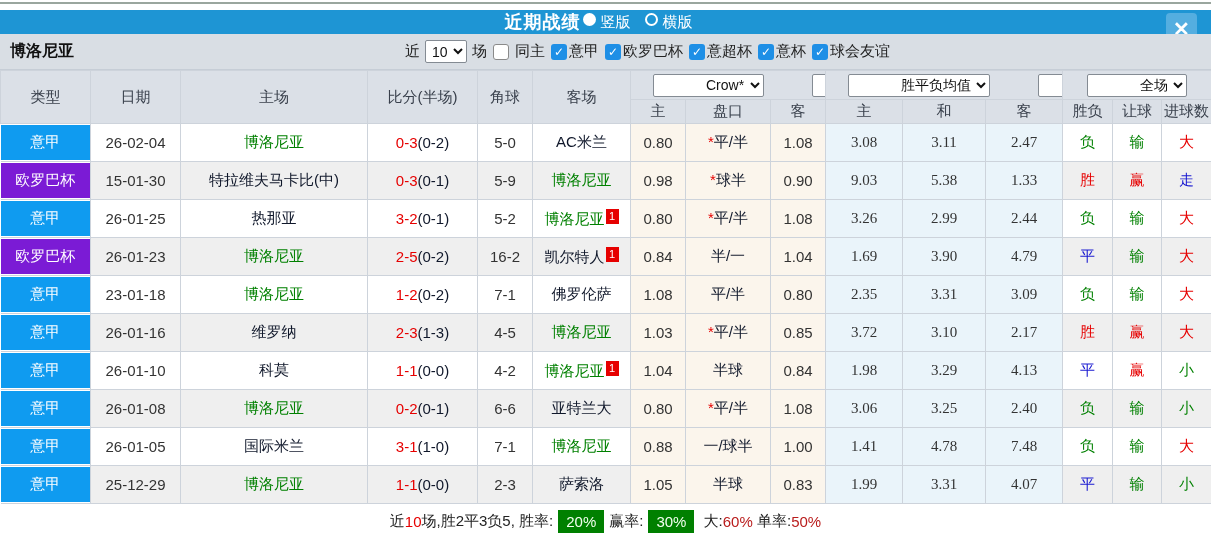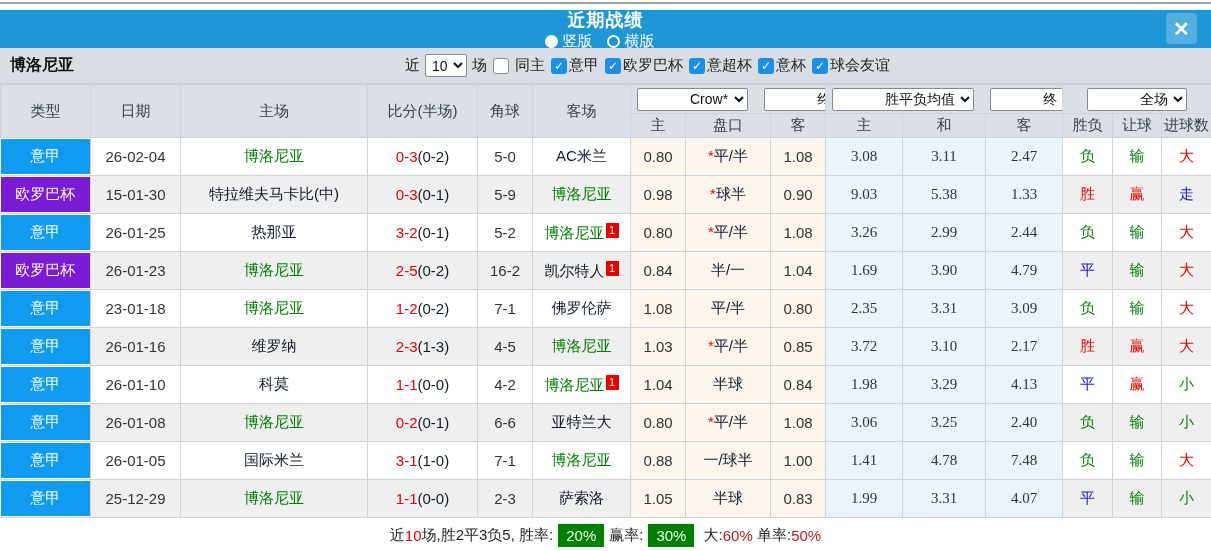--- a/index.html
+++ b/index.html
@@ -8,26 +8,26 @@
   .app {
     width: 1211px; height: 551px; position: relative; overflow: hidden;
     background: #fff; font-size: 15px; color:#222;
   }
   
   .top-strip { height: 8px; background: #fff; }
   .top-strip .line { height: 2px; background: #9AA69E; margin-top: 2px; }
 
   
   .title-bar {
-    height: 38px; background: #1E95D4; color: #fff;
-    display: flex; align-items: center; justify-content: center; position: relative; flex-direction: column;
+    height: 24px; background: #1E95D4; color: #fff;
+    display: flex; align-items: center; justify-content: center; position: relative;
   }
   .title-bar .title { font-size: 18px; font-weight: bold; letter-spacing: 1px; }
   .view-toggle { display: flex; align-items: center; margin-left: 2px; }
-  .radio-label { display: flex; align-items: center; margin-right: 14px; cursor: pointer; font-size: 15px; }
+  .radio-label { display: flex; align-items: flex-start; margin-right: 14px; cursor: pointer; font-size: 15px; }
   .radio { width: 13px; height: 13px; border-radius: 50%; background: #fff; display: inline-block; margin-right: 5px; }
   .radio.off { background: transparent; border: 2px solid #fff; width: 13px; height: 13px; }
   .close-btn {
     position: absolute; right: 14px; top: 3px; width: 31px; height: 31px;
     background: #54AEE0; border-radius: 4px; color: #fff; font-size: 20px; font-weight: bold;
     display: flex; align-items: center; justify-content: center; cursor: pointer; border:none;
   }
 
   
   .filter-bar {
@@ -50,21 +50,21 @@
     border: 1px solid #848b93; border-radius: 2px; background: #fff; padding: 0 2px; color:#111;
   }
 
   
   table { width: 1211px; table-layout: fixed; border-collapse: collapse; font-size: 15px; }
   th, td { border: 1px solid #CDD3DB; text-align: center; overflow: hidden; white-space: nowrap; }
   thead th { background: #DBE0E7; color: #39404C; font-weight: normal; }
   tr.hdr-top th { height: 29px; }
   tr.hdr-sub th { height: 24px; }
   .sel-cell { background: #DBE0E7; }
-  .sel-cell select { margin: 0 6px; padding-left: 48px; }
+  .sel-cell select { margin: 0 22px; padding-left: 48px; }
   tbody td { height: 37px; color: #333; background: #fff; }
   tbody tr.even .c-plain { background: #EFEFEF; }
   .c-type { border-left: none; padding: 1px 0; background:#fff; }
   .badge { height: 35px; display: flex; align-items: center; justify-content: center; color: #fff; font-size: 15px; }
   .c-cream { background: #FBF5EC !important; }
   .c-blue2 { background: #EAF4FA !important; font-family: Liberation Serif, serif; }
   .t-red { color: #E60000; }
   .t-green { color: #008000; }
   .t-blue { color: #1515D0; }
   .t-dark { color: #0f172a; }

